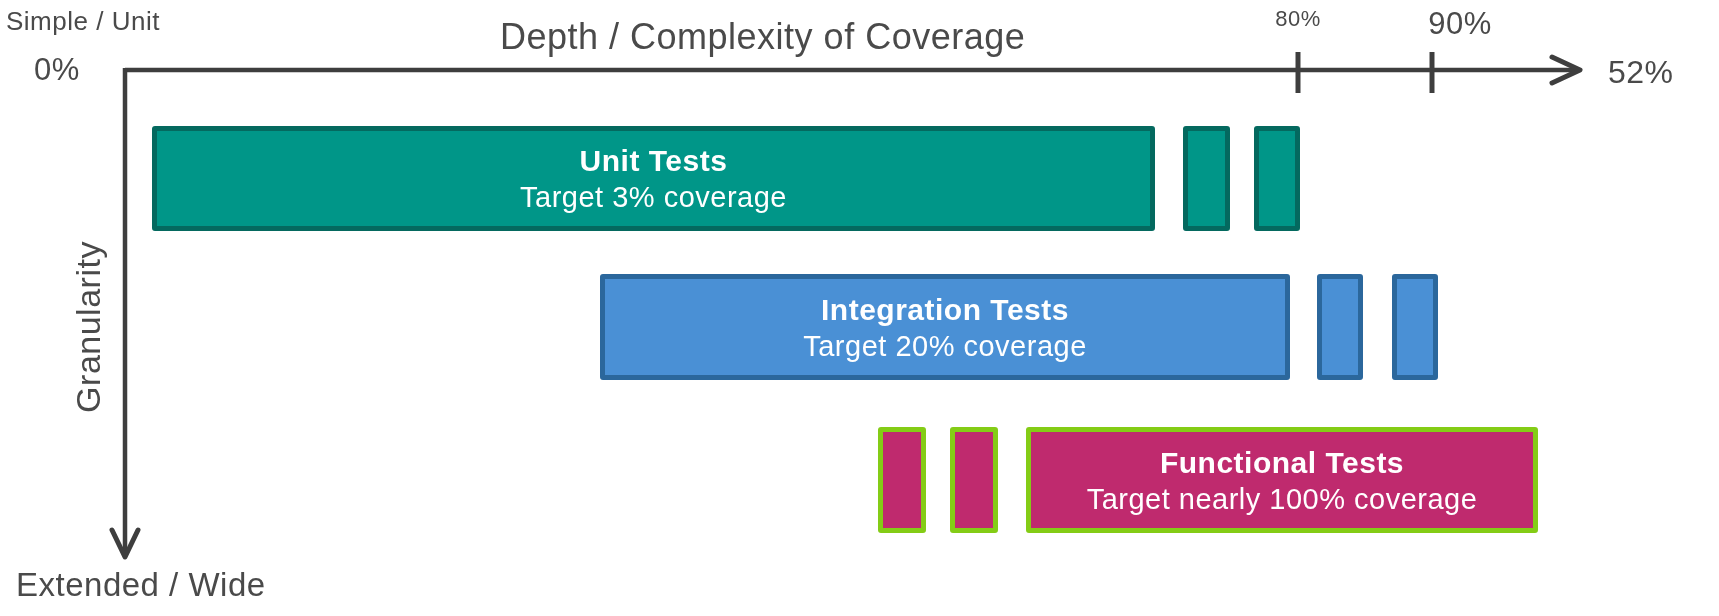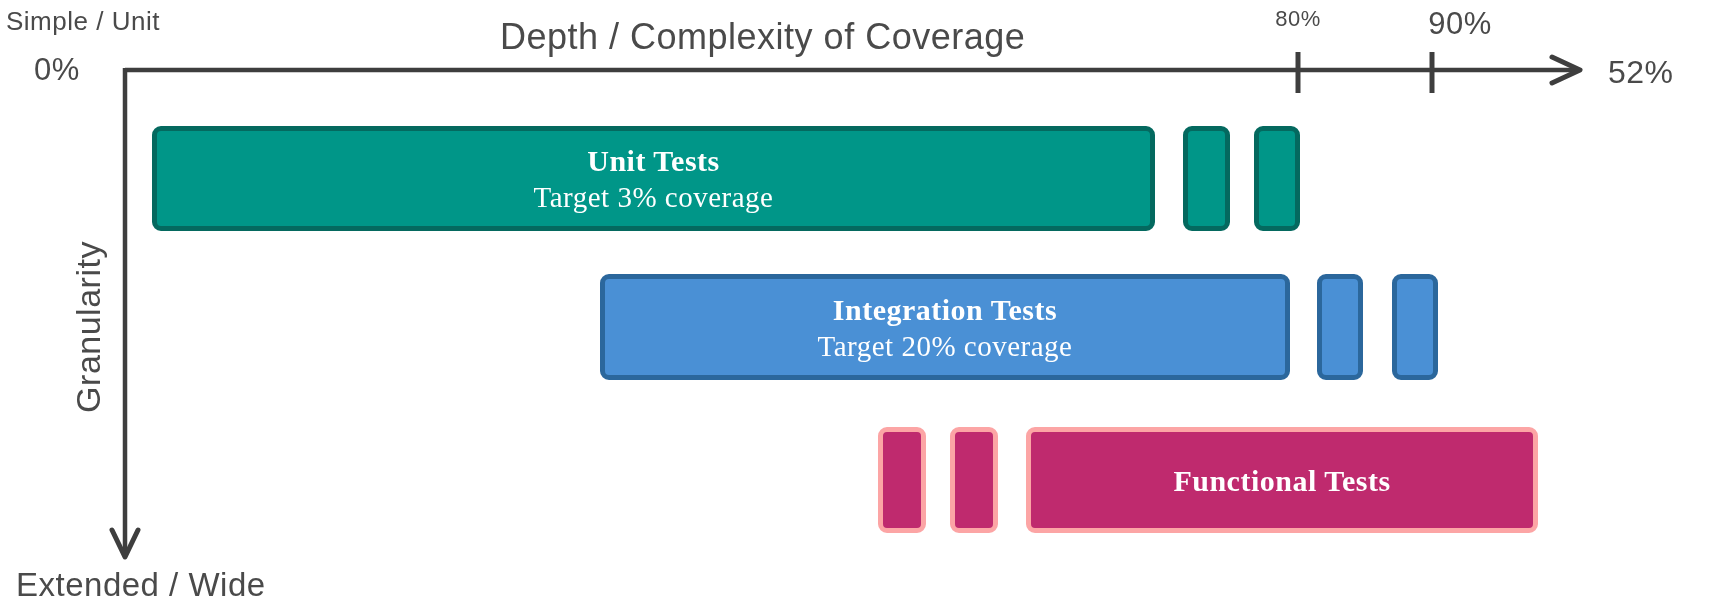--- a/index.html
+++ b/index.html
@@ -36,45 +36,44 @@
     position: absolute;
     left: 0; top: 0;
     width: 1719px; height: 616px;
     pointer-events: none;
   }
   .axis-stroke { stroke: #3e3e3e; fill: none; }
 
   .bar {
     position: absolute;
     box-sizing: border-box;
-    border-radius: 9px;
+    border-radius: 3px;
     display: flex;
     flex-direction: column;
     align-items: center;
     justify-content: center;
-    font-family: Liberation Serif, serif;
   }
   .bar-title {
     color: #ffffff;
     font-size: 30px;
     font-weight: bold;
     line-height: 37px;
     letter-spacing: 0.5px;
     white-space: nowrap;
   }
   .bar-subtitle {
     color: #ffffff;
     font-size: 29px;
     line-height: 36px;
     letter-spacing: 0.5px;
     white-space: nowrap;
   }
   .teal    { background: #009688; border: 5px solid #04695f; }
   .blue    { background: #4a90d5; border: 5px solid #2b679c; }
-  .magenta { background: #bf2a6e; border: 5px solid #fca5a5; }
+  .magenta { background: #bf2a6e; border: 5px solid #84cc16; }
 
   
   #unit-main  { left: 152px;  top: 126px; width: 1003px; height: 105px; }
   #unit-seg1  { left: 1183px; top: 126px; width: 47px;   height: 105px; }
   #unit-seg2  { left: 1254px; top: 126px; width: 46px;   height: 105px; }
 
   
   #integ-main { left: 600px;  top: 274px; width: 690px;  height: 106px; }
   #integ-seg1 { left: 1317px; top: 274px; width: 46px;   height: 106px; }
   #integ-seg2 { left: 1392px; top: 274px; width: 46px;   height: 106px; }
@@ -121,15 +120,16 @@
     <div class="bar-title">Integration Tests</div>
     <div class="bar-subtitle">Target 20% coverage</div>
   </div>
   <div class="bar blue" id="integ-seg1"></div>
   <div class="bar blue" id="integ-seg2"></div>
 
   <div class="bar magenta" id="func-seg1"></div>
   <div class="bar magenta" id="func-seg2"></div>
   <div class="bar magenta" id="func-main">
     <div class="bar-title">Functional Tests</div>
+    <div class="bar-subtitle">Target nearly 100% coverage</div>
   </div>
 
 </div>
 
 </body></html>

